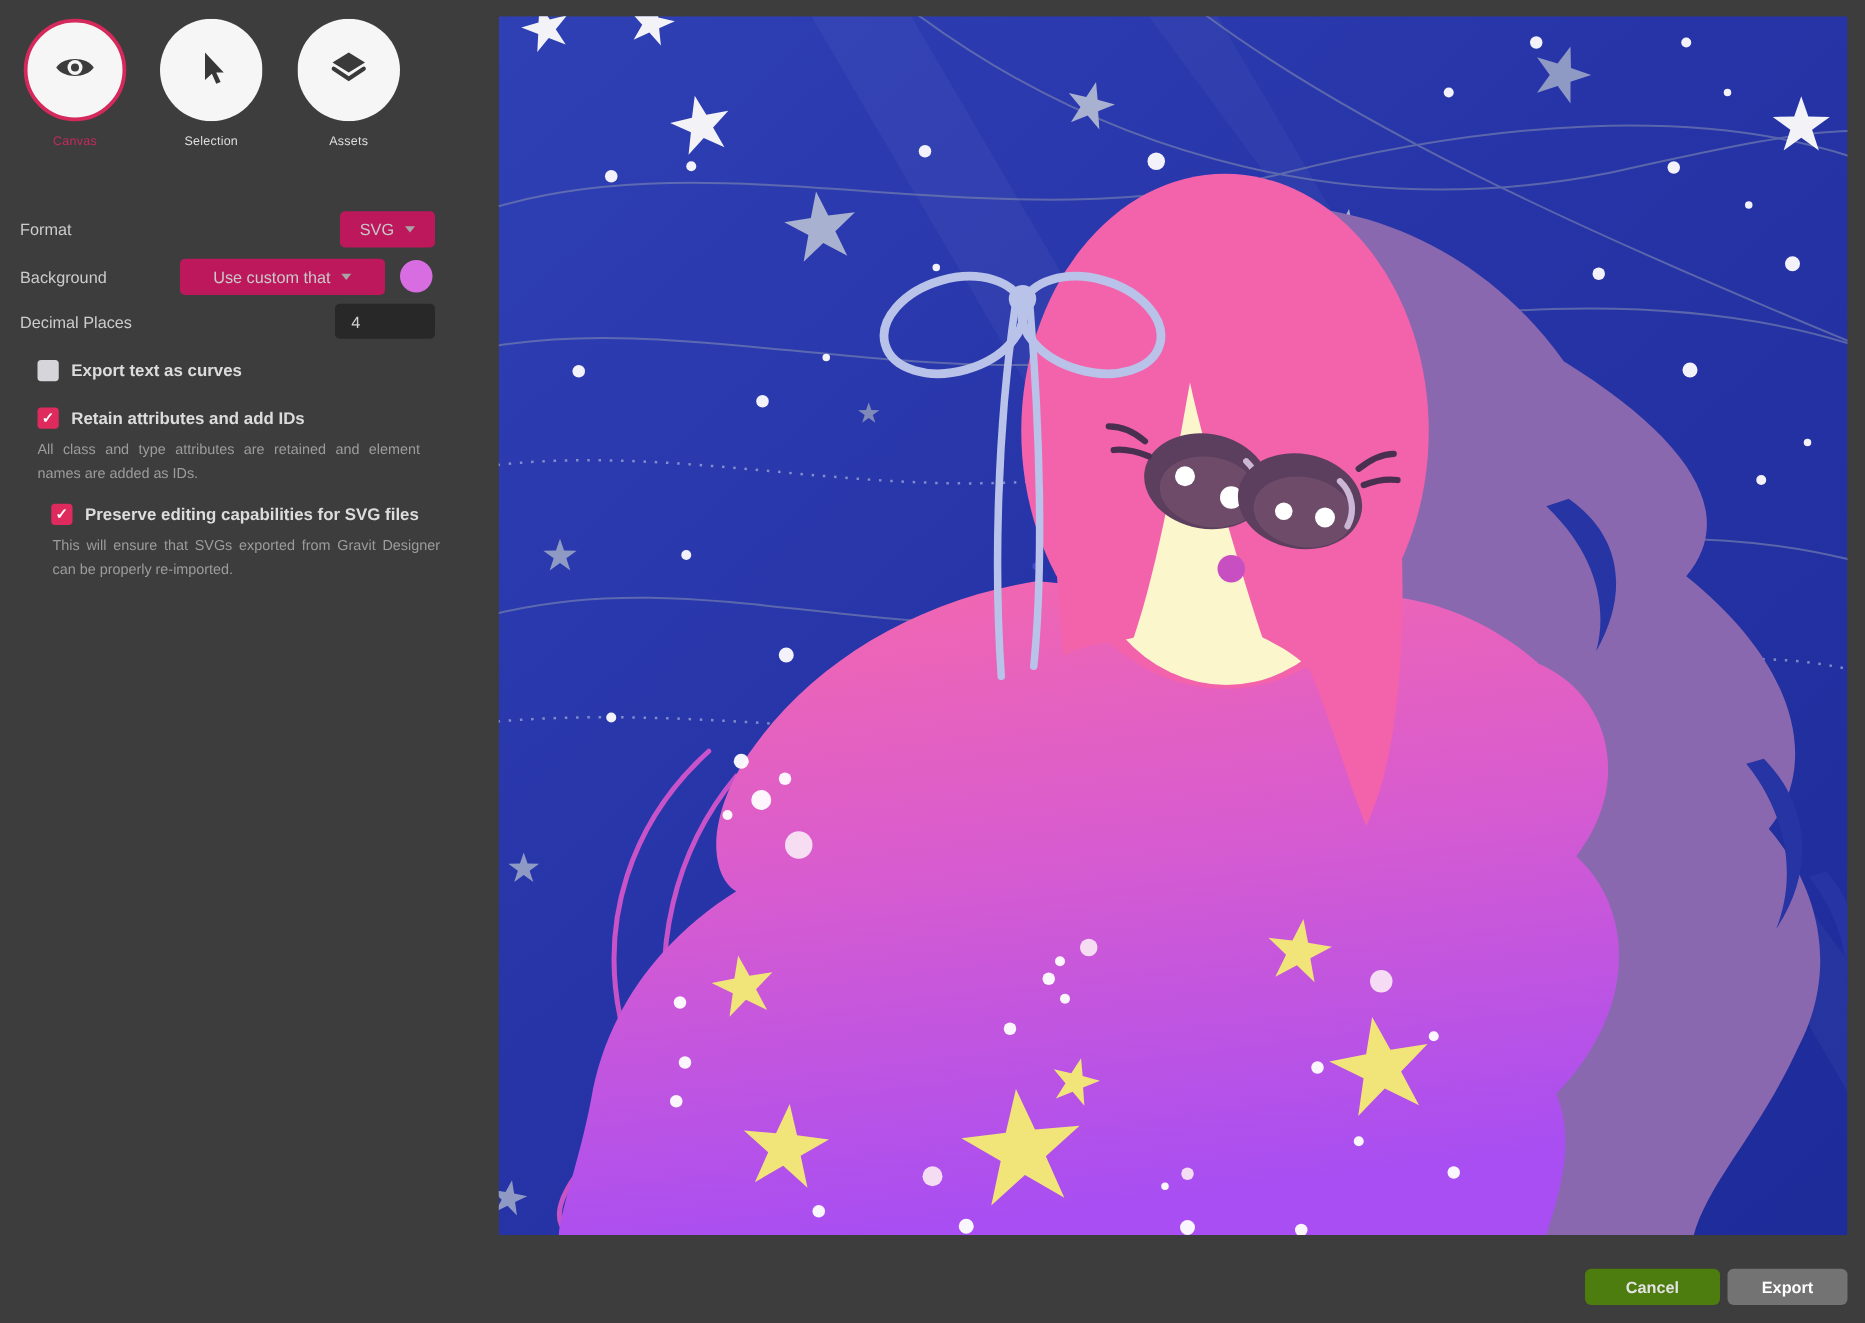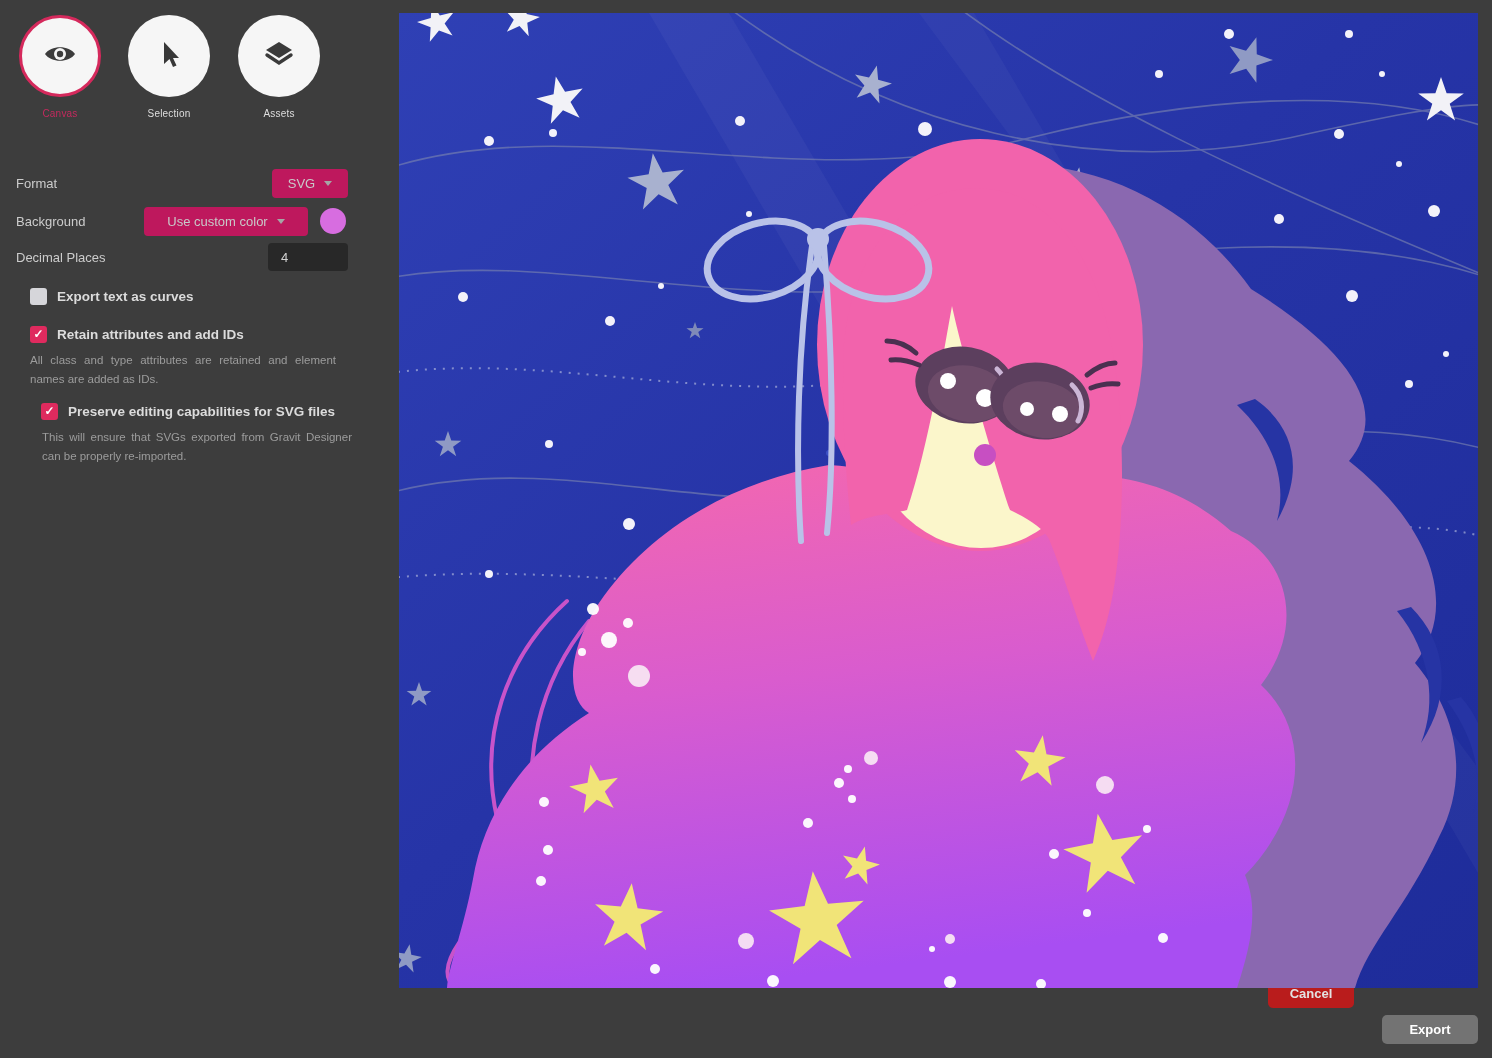--- a/index.html
+++ b/index.html
@@ -35,21 +35,21 @@
   .cbrow{position:absolute;display:flex;gap:10px;cursor:pointer;padding-left:12px;}
   .cb{width:17px;height:17px;border-radius:3px;flex:none;}
   .cb.unchecked{background:#d6d6da;}
   .cb.checked{background:#df2a5e;color:#fff;font-size:12px;line-height:17px;text-align:center;font-weight:700;}
   .cb.checked::after{content:"\2713";}
   .cb-label{font-size:13.5px;font-weight:700;color:#dcdcdc;line-height:18px;}
   .cb-desc{position:absolute;font-size:11.5px;color:#9c9c9c;text-align:justify;line-height:1.62;}
   
   .btn{position:absolute;height:29px;border-radius:5px;font-size:13px;font-weight:700;
        display:flex;align-items:center;justify-content:center;cursor:pointer;}
-  .btn-cancel{left:1268px;top:979px;width:86px;background:#b91c1c;color:#e3e3e3;}
+  .btn-cancel{left:1268px;top:1015px;width:108px;background:#4d7c0f;color:#e3e3e3;}
   .btn-export{left:1382px;top:1015px;width:96px;background:#737373;color:#ffffff;}
   
   .preview{position:absolute;left:399px;top:13px;width:1079px;height:975px;}
   .preview svg{display:block;}
 </style>
 </head>
 <body>
 
 <div>
   <div class="tab active" style="left:11px">
@@ -88,21 +88,21 @@
 </div>
 
 <div class="flabel" style="top:176px">Format</div>
 <div class="dropdown" style="left:272px;top:169px;width:76px">
   <span>SVG</span>
   <span class="caret"></span>
 </div>
 
 <div class="flabel" style="top:214px">Background</div>
 <div class="dropdown" style="left:144px;top:207px;width:164px">
-  <span>Use custom color</span>
+  <span>Use custom that</span>
   <span class="caret"></span>
 </div>
 <div class="swatch" style="left:320px;top:208px;background:#d76de0"></div>
 
 <div class="flabel" style="top:250px">Decimal Places</div>
 <input class="num-input" style="left: 268px; top: 243px;" value="4">
 
 <div class="cbrow" style="left:18px;top:288px">
   <span class="cb unchecked"></span>
   <span class="cb-label">Export text as curves</span>

